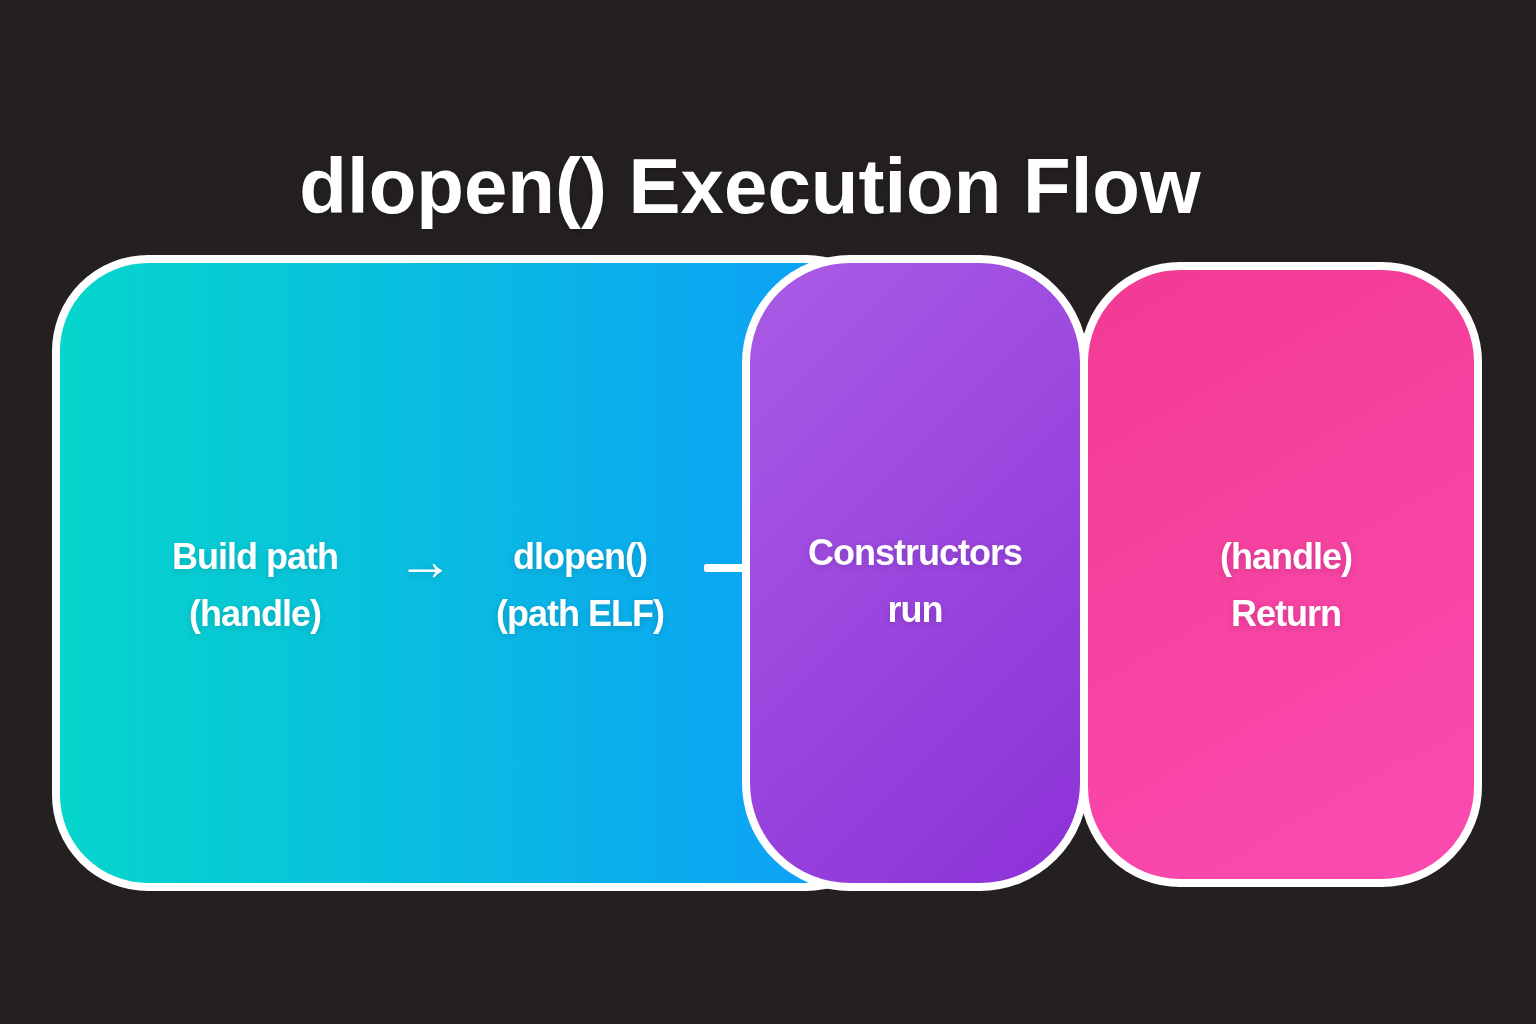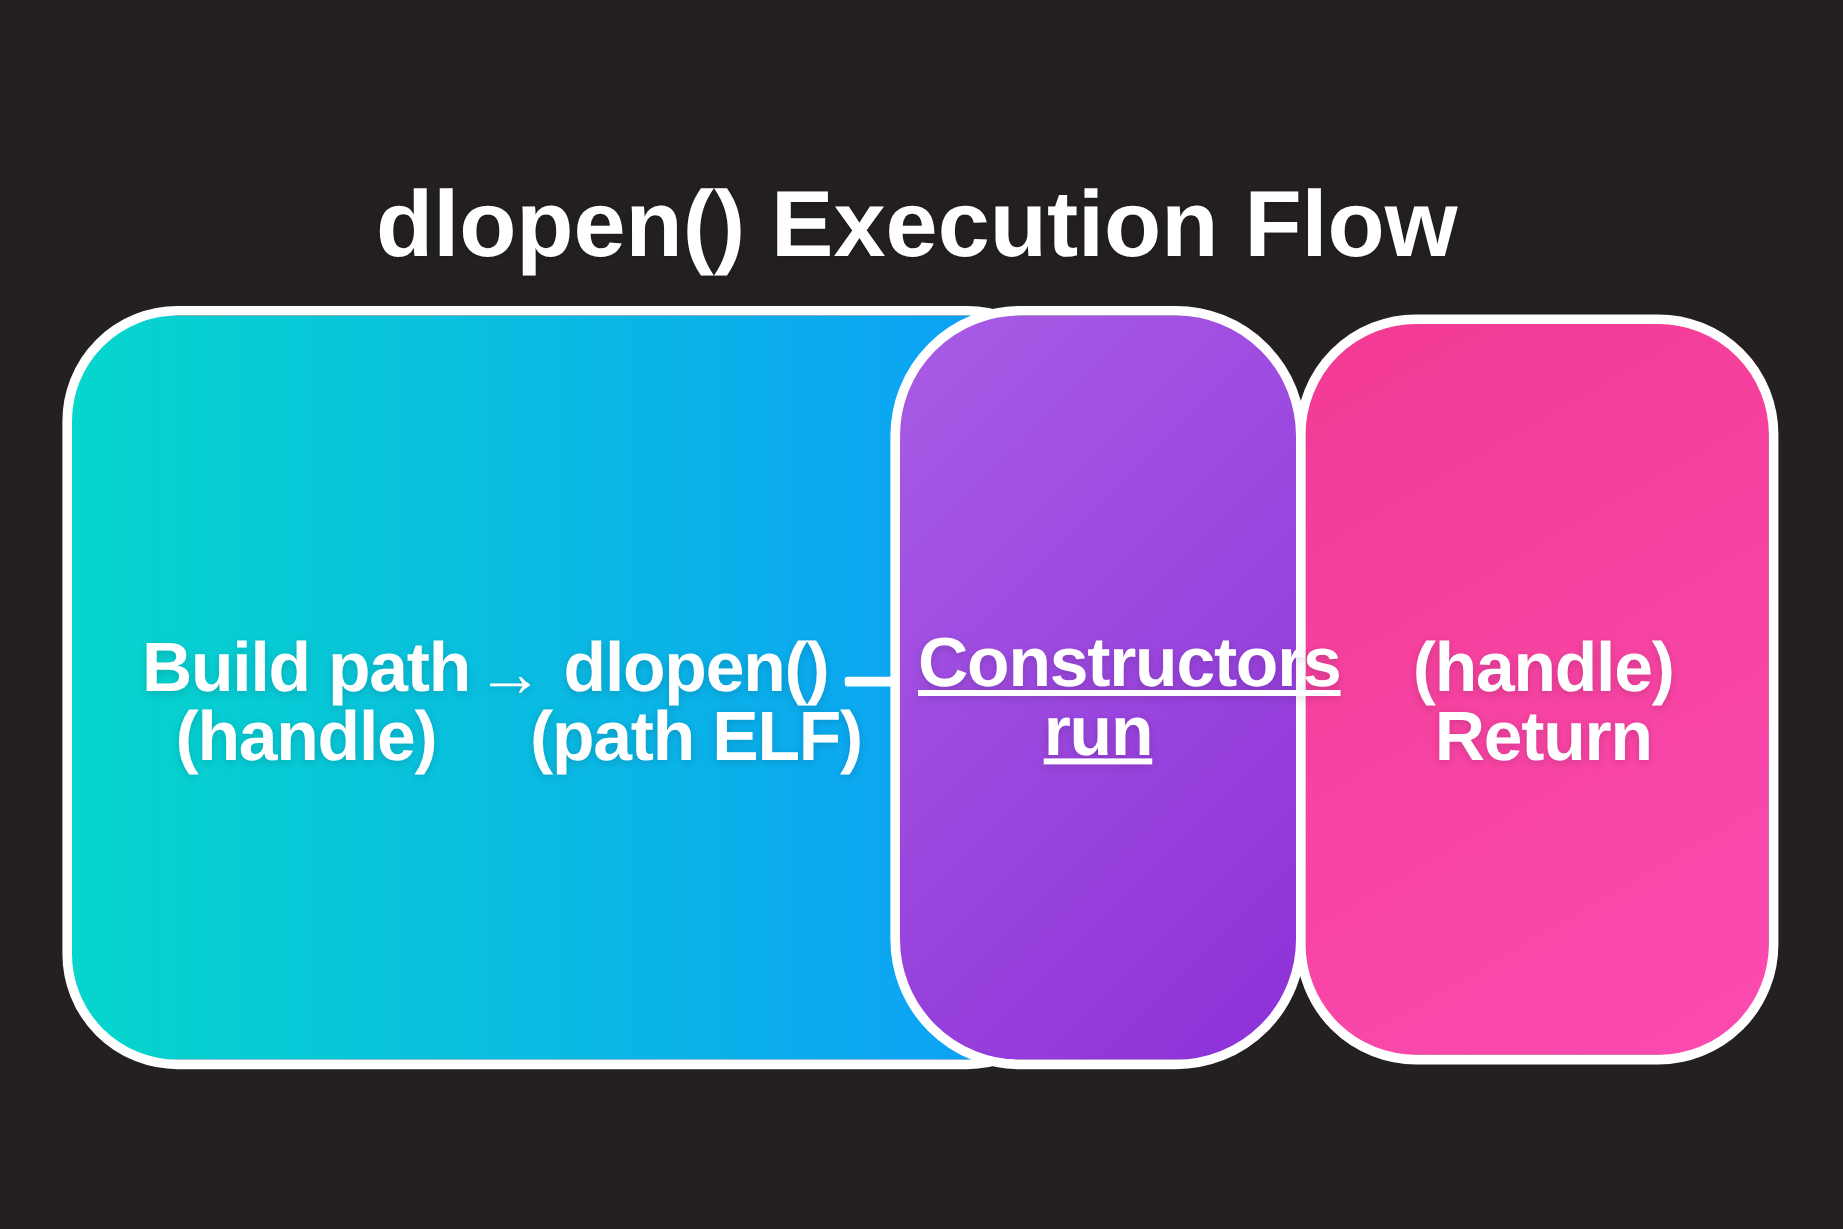--- a/index.html
+++ b/index.html
@@ -20,21 +20,20 @@
     top: 92px;
     left: 0;
     width: 1500px;
     text-align: center;
     color: #ffffff;
     font-size: 78px;
     font-weight: bold;
     line-height: 1.1;
     letter-spacing: 0px;
     text-shadow: 0 2px 6px rgba(0,0,0,0.18);
-    padding-left: 14px;
   }
   .box {
     position: absolute;
     box-sizing: border-box;
     border: 8px solid #ffffff;
   }
   .box-pipeline {
     left: 52px;
     top: 255px;
     width: 850px;
@@ -58,31 +57,31 @@
     width: 402px;
     height: 625px;
     border-radius: 100px;
     background: linear-gradient(150deg, #f23a93 0%, #fb4bb1 100%);
     z-index: 3;
   }
   .txt {
     position: absolute;
     color: #ffffff;
     font-weight: bold;
-    font-size: 58px;
+    font-size: 36px;
     line-height: 57px;
     letter-spacing: -1px;
     text-align: center;
     z-index: 5;
     text-shadow: 0 2px 7px rgba(0,0,0,0.15);
   }
   .txt-build   { left: 105px;  top: 528px; width: 300px; }
   .txt-arrow   { left: 383px;  top: 532px; width: 84px; font-size: 56px; letter-spacing: 0; }
   .txt-dlopen  { left: 440px;  top: 528px; width: 280px; }
-  .txt-constr  { left: 765px;  top: 524px; width: 300px; text-decoration: underline; }
+  .txt-constr  { left: 765px;  top: 524px; width: 300px; }
   .txt-return  { left: 1110px; top: 528px; width: 352px; }
   .connector {
     position: absolute;
     left: 704px;
     top: 564px;
     width: 46px;
     height: 8px;
     background: #ffffff;
     border-radius: 2px;
     z-index: 4;

